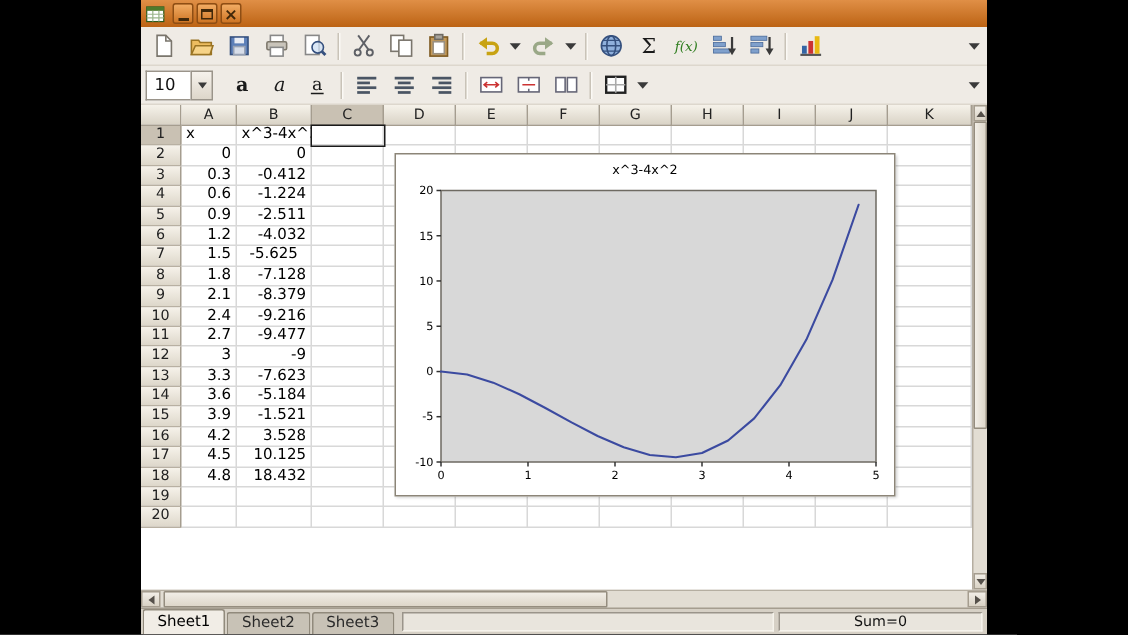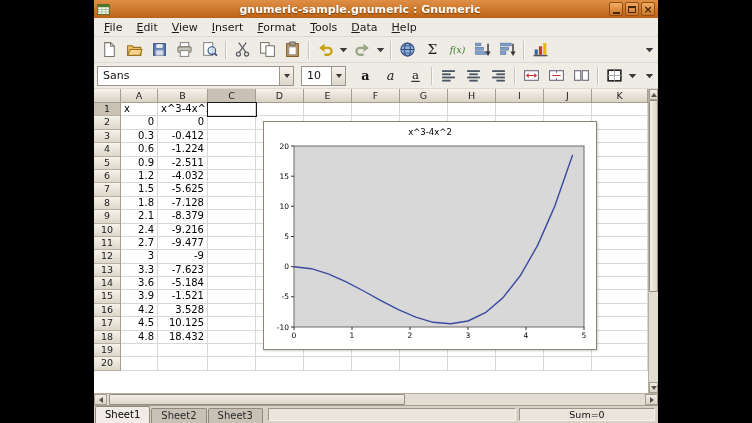--- a/index.html
+++ b/index.html
@@ -124,44 +124,33 @@
       <span class="win-icon">
           <svg width="17" height="17" viewBox="0 0 16 16" xmlns="http://www.w3.org/2000/svg">
             <rect x="1" y="2" width="14" height="12" fill="#fff" stroke="#2E5A1C"></rect>
             <rect x="1" y="2" width="14" height="3.2" fill="#4E7A2C"></rect>
             <line x1="6" y1="5.2" x2="6" y2="14" stroke="#9AB48A"></line>
             <line x1="11" y1="5.2" x2="11" y2="14" stroke="#9AB48A"></line>
             <line x1="1" y1="8" x2="15" y2="8" stroke="#9AB48A"></line>
             <line x1="1" y1="11" x2="15" y2="11" stroke="#9AB48A"></line>
           </svg>
         </span>
-      <span class="title">gnumeric-sample.gnumeric : Gnumeric</span>
       <span class="winbtns">
           <span class="wbtn">
             <span class="wg wg-minimize"></span>
           </span>
           <span class="wbtn">
             <span class="wg wg-maximize"></span>
           </span>
           <span class="wbtn">
             <span class="wg wg-close">×</span>
           </span>
         </span>
     </div>
 
-    <div class="menubar">
-      <span class="menu-item">File</span>
-      <span class="menu-item">Edit</span>
-      <span class="menu-item">View</span>
-      <span class="menu-item">Insert</span>
-      <span class="menu-item">Format</span>
-      <span class="menu-item">Tools</span>
-      <span class="menu-item">Data</span>
-      <span class="menu-item">Help</span>
-    </div>
 
     <div class="toolbar" id="tb-main">
         <span class="tbtn">
           <span class="ticon">
             <svg width="17" height="17" viewBox="0 0 16 16" xmlns="http://www.w3.org/2000/svg">
               <path d="M3.5 1.5h5.5l3.5 3.5v9.5H3.5z" fill="#fff" stroke="#7a756c"></path>
               <path d="M9 1.5V5h3.5" fill="none" stroke="#7a756c"></path>
             </svg>
           </span>
         </span>
@@ -326,26 +315,20 @@
         <span class="tbtn narrow">
           <span class="ticon">
             <svg width="17" height="17" viewBox="0 0 16 16" xmlns="http://www.w3.org/2000/svg">
               <path d="M4.5 6.5h7L8 10.5z" fill="#3a3a3a"></path>
             </svg>
           </span>
         </span>
       </div>
 
     <div class="toolbar" id="tb-format">
-      <span class="combo fontname">
-        <span class="combo-text">Sans</span>
-        <span class="combo-btn">
-            <i class="tri"></i>
-          </span>
-      </span>
       <span class="combo fontsize">
         <span class="combo-text">10</span>
         <span class="combo-btn">
             <i class="tri"></i>
           </span>
       </span>
     <span class="tbtn">
           <span class="ticon">
             <svg width="17" height="17" viewBox="0 0 16 16" xmlns="http://www.w3.org/2000/svg">
               <text x="8" y="12" font-size="12" font-weight="bold" font-family="DejaVu Serif, serif" text-anchor="middle" fill="#1a1a1a">a</text>
@@ -558,21 +541,21 @@
               <span class="cell" style="width: 48px;"></span>
               <span class="cell" style="width: 48px;"></span>
               <span class="cell" style="width: 48px;"></span>
               <span class="cell" style="width: 48px;"></span>
               <span class="cell" style="width: 48px;"></span>
               <span class="cell" style="width: 56px;"></span>
             </div>
             <div class="grow">
               <span class="rowhdr">7</span>
               <span class="cell num" style="width: 37px;">1.5</span>
-              <span class="cell num" style="width: 50px;">-5.625</span>
+              <span class="cell num" style="width: 50px; text-align: center;">-5.625</span>
               <span class="cell" style="width: 48px;"></span>
               <span class="cell" style="width: 48px;"></span>
               <span class="cell" style="width: 48px;"></span>
               <span class="cell" style="width: 48px;"></span>
               <span class="cell" style="width: 48px;"></span>
               <span class="cell" style="width: 48px;"></span>
               <span class="cell" style="width: 48px;"></span>
               <span class="cell" style="width: 48px;"></span>
               <span class="cell" style="width: 56px;"></span>
             </div>

